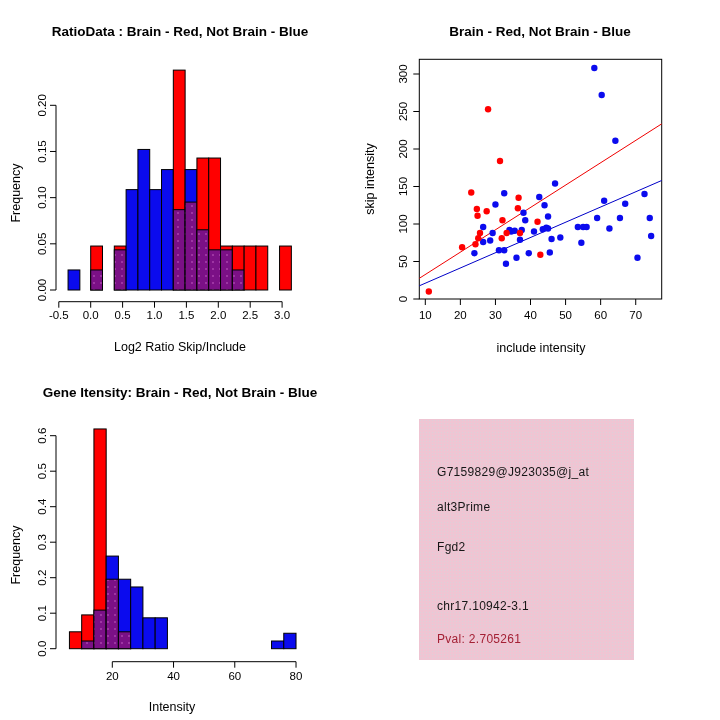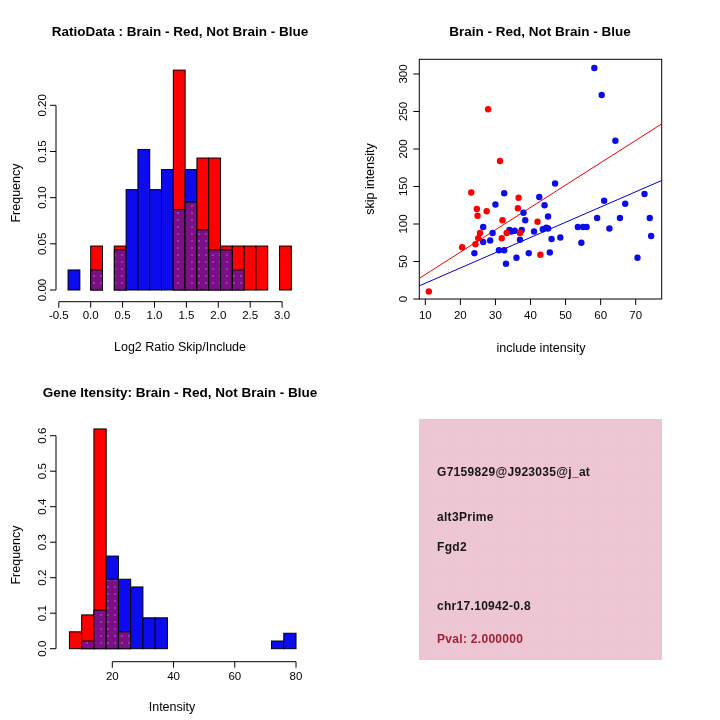--- a/index.html
+++ b/index.html
@@ -5,24 +5,24 @@
   html,body{margin:0;padding:0;background:#ffffff;}
   #screen{position:relative;width:720px;height:720px;background:#ffffff;overflow:hidden;
           font-family:"Liberation Sans","DejaVu Sans",sans-serif;}
   .panel{position:absolute;width:360px;height:360px;}
   #panel-ratio{left:0;top:0;}
   #panel-scatter{left:360px;top:0;}
   #panel-gene{left:0;top:360px;}
   #panel-info{left:360px;top:360px;}
   svg{display:block;}
   svg text{font-family:"Liberation Sans","DejaVu Sans",sans-serif;fill:#000;}
-  .info-box{position:absolute;left:59px;top:59px;width:243px;height:241px;
+  .info-box{position:absolute;left:59px;top:59px;width:215px;height:241px;
             background-color:#efc5d3;
             background-image:radial-gradient(#ddd0d9 1px, rgba(0,0,0,0) 1px);
-            background-size:3px 3px;font-weight:bold;}
+            background-size:3px 3px;}
   .info-line{position:absolute;left:18px;font-size:12px;color:#161616;white-space:nowrap;
              letter-spacing:0.3px;}
   .info-line.pval{color:#a32135;}
 </style>
 </head>
 <body>
 
 <div id="screen">
   <div class="panel" id="panel-ratio">
     <svg width="360" height="360" viewBox="0 0 360 360">
@@ -239,19 +239,19 @@
         <rect x="271.524" y="280.99649999999997" width="12.24799999999999" height="7.7035" fill="#0b0bee" stroke="#000000" stroke-width="1"></rect>
         <rect x="283.772" y="273.2575" width="12.24799999999999" height="15.442499999999999" fill="#0b0bee" stroke="#000000" stroke-width="1"></rect>
         <text x="180" y="37" text-anchor="middle" font-size="13.5px" font-weight="bold">Gene Itensity: Brain - Red, Not Brain - Blue</text>
         <text x="172" y="351" text-anchor="middle" font-size="12.5px">Intensity</text>
         <text x="16" y="195" text-anchor="middle" dominant-baseline="central" font-size="12.5px" font-weight="normal" transform="rotate(-90 16 195)">Frequency</text>
       </svg>
   </div>
   <div class="panel" id="panel-info">
     <div class="info-box">
       <div class="info-line" style="top:46px">G7159829@J923035@j_at</div>
-      <div class="info-line" style="top:91px">alt3Prime</div>
+      <div class="info-line" style="top:81px">alt3Prime</div>
       <div class="info-line" style="top:121px">Fgd2</div>
-      <div class="info-line" style="top:180px">chr17.10942-0.8</div>
-      <div class="info-line pval" style="top:213px">Pval: 2.000000</div>
+      <div class="info-line" style="top:180px">chr17.10942-3.1</div>
+      <div class="info-line pval" style="top:213px">Pval: 2.705261</div>
     </div>
   </div>
 </div>
 
 </body></html>

